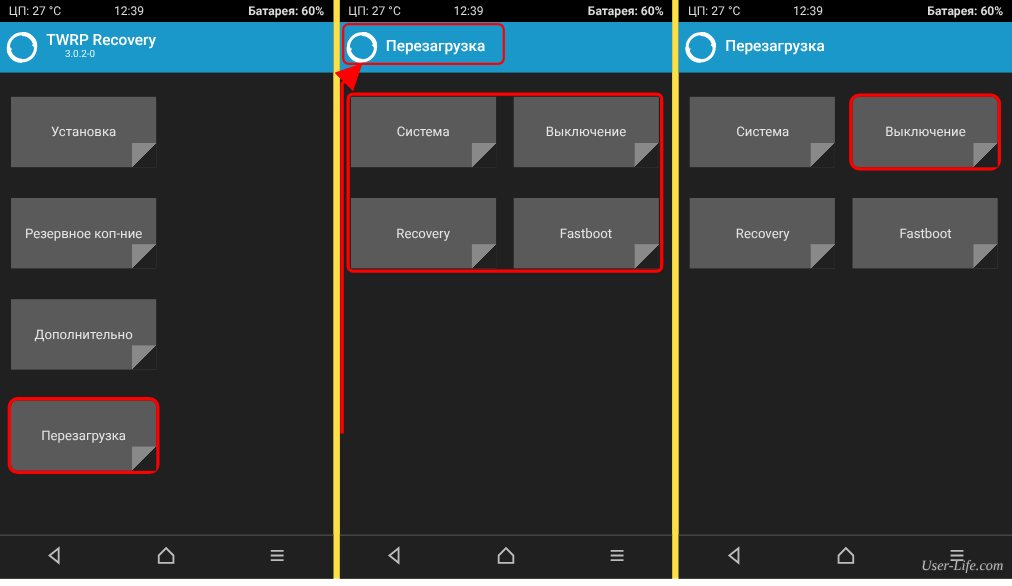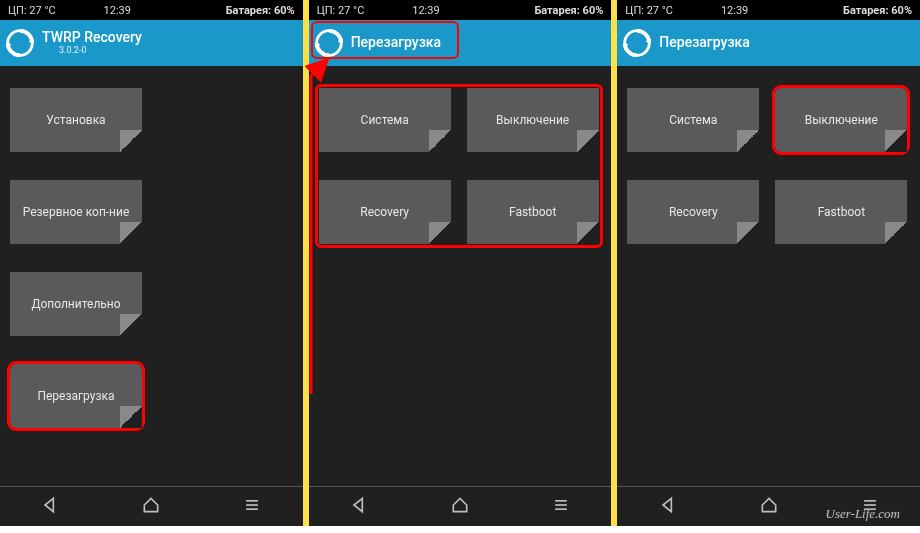--- a/index.html
+++ b/index.html
@@ -128,21 +128,21 @@
 
   .big-box {
     position: absolute;
     border: 3px solid #ff0000;
     border-radius: 6px;
     pointer-events: none;
   }
 
   .watermark {
     position: absolute;
-    right: 20px;
+    right: 8px;
     bottom: 4px;
     font-size: 13px;
     font-style: italic;
     color: #bbb;
     font-family: Georgia, serif;
     text-shadow: 0 0 2px #444;
   }
 </style>
 </head>
 <body>

